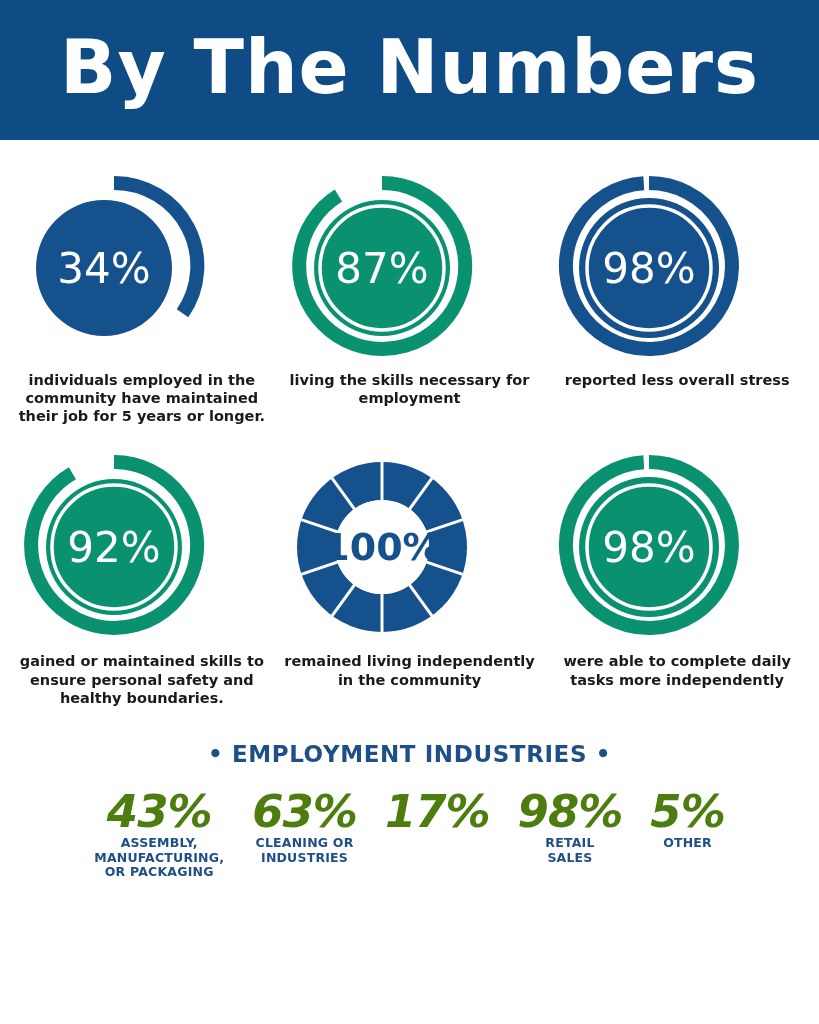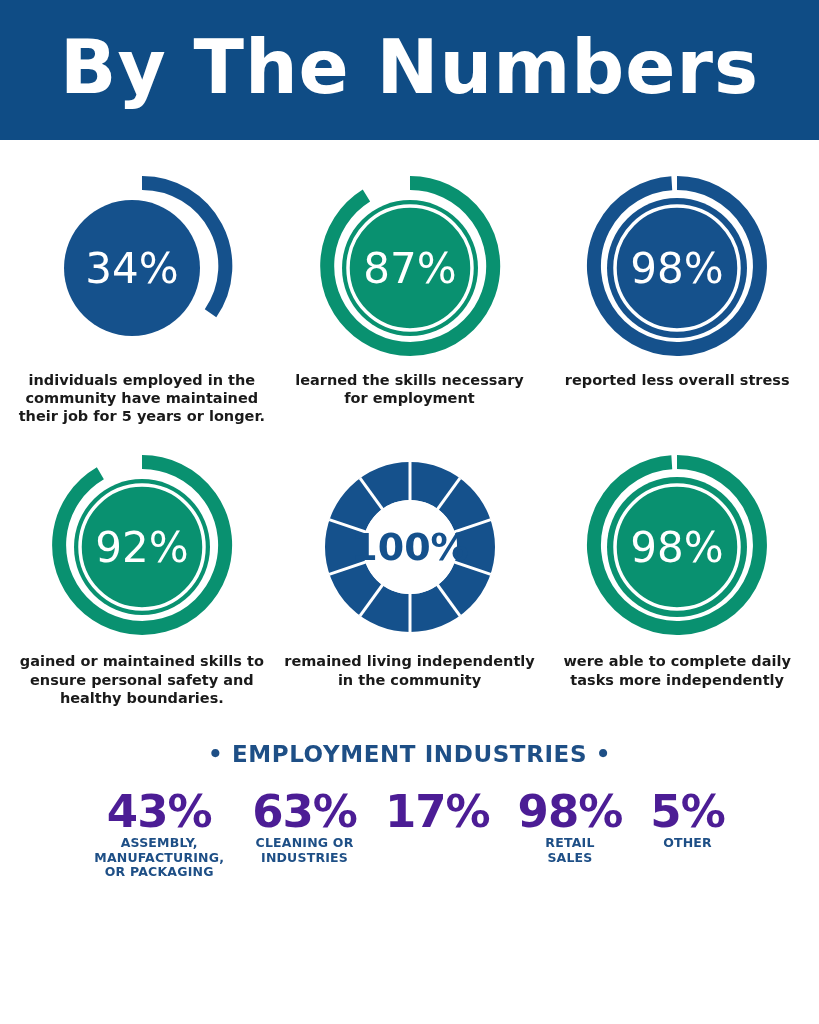--- a/index.html
+++ b/index.html
@@ -47,21 +47,20 @@
   .stats-row {
     display: flex;
     align-items: flex-start;
     justify-content: center;
   }
   .stat-cell {
     width: 273px;
     box-sizing: border-box;
     display: flex;
     flex-direction: column;
-    align-items: center;
     padding: 0 6px;
   }
   .donut-wrap {
     position: relative;
     width: 200px;
     height: 195px;
     display: flex;
     align-items: center;
     justify-content: center;
   }
@@ -106,22 +105,23 @@
     flex-direction: column;
     align-items: center;
     padding: 0 14px;
     box-sizing: border-box;
   }
   .industry-pct {
     font-family: "DejaVu Sans", sans-serif;
     font-weight: bold;
     font-size: 45px;
     line-height: 1;
-    color: #4c1d95;
+    color: #4d7c0f;
     letter-spacing: -1px;
+    font-style: italic;
   }
   .industry-label {
     font-family: "DejaVu Sans", sans-serif;
     font-weight: bold;
     font-size: 12.5px;
     line-height: 1.18;
     color: #1e4f86;
     text-align: center;
     margin-top: 2px;
     letter-spacing: 0.2px;
@@ -157,21 +157,21 @@
       <div class="donut-wrap">
         <svg width="190" height="190" viewBox="0 0 190 190">
 
           <path d="M 95 12
                    A 83 83 0 1 1 51.44 24.47" fill="none" stroke="#099170" stroke-width="14"></path>
           <circle cx="95" cy="97" r="68" fill="#099170"></circle>
           <circle cx="95" cy="97" r="62" fill="none" stroke="#ffffff" stroke-width="3.5"></circle>
           <text x="95" y="97" text-anchor="middle" dominant-baseline="central" fill="#ffffff" font-family="DejaVu Sans, sans-serif" font-size="42">87%</text>
         </svg>
       </div>
-      <div class="stat-caption">learned the skills necessary for employment</div>
+      <div class="stat-caption">living the skills necessary for employment</div>
     </div>
 
     <div class="stat-cell">
       <div class="donut-wrap">
         <svg width="190" height="190" viewBox="0 0 190 190">
 
           <path d="M 95 12
                    A 83 83 0 1 1 89.79 12.16" fill="none" stroke="#15518c" stroke-width="14"></path>
           <circle cx="95" cy="97" r="70" fill="#15518c"></circle>
           <circle cx="95" cy="97" r="62" fill="none" stroke="#ffffff" stroke-width="3.5"></circle>

